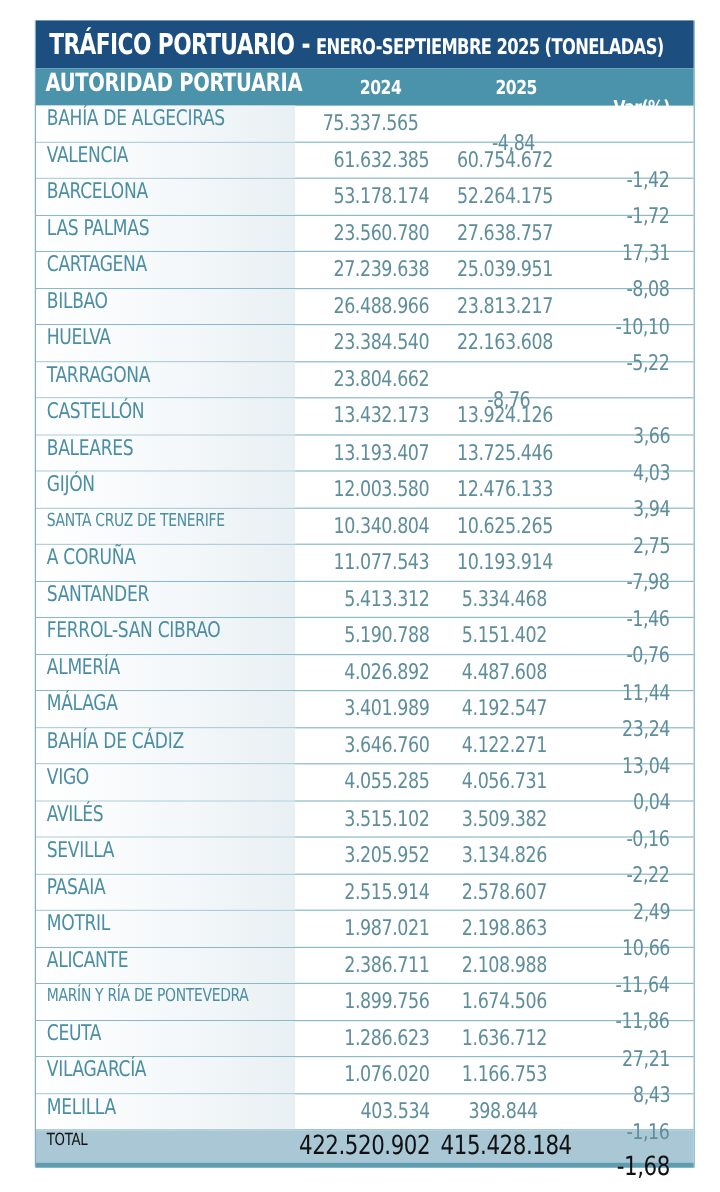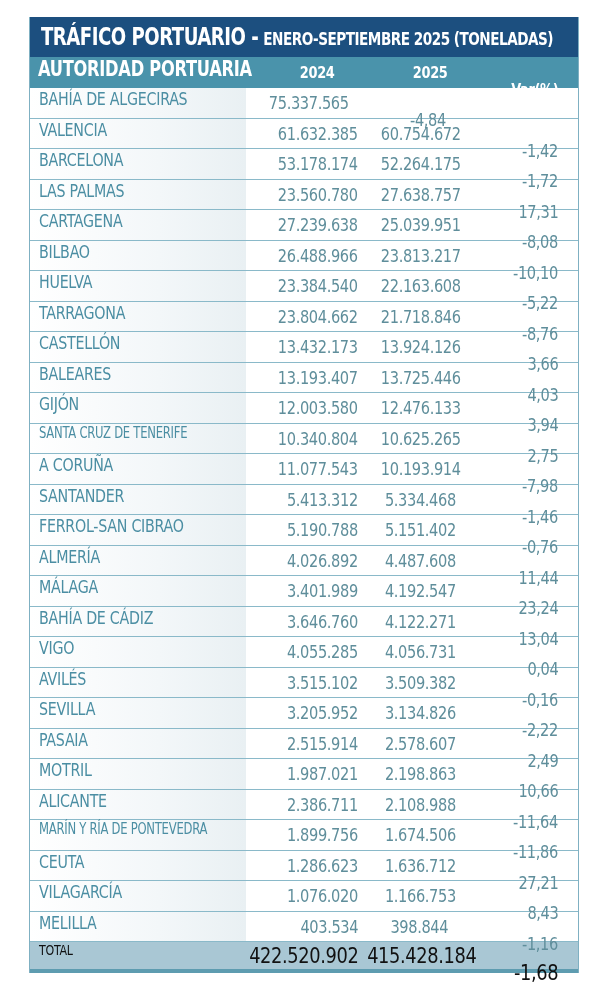--- a/index.html
+++ b/index.html
@@ -257,23 +257,20 @@
           <span>-5,22</span>
         </div>
       </div>
       <div class="row">
         <div class="cell-name">
           <span>TARRAGONA</span>
         </div>
         <div class="cell-num c2024">
           <span>23.804.662</span>
         </div>
-        <div class="cell-num c2025">
-          <span>21.718.846</span>
-        </div>
         <div class="cell-num cvar">
           <span>-8,76</span>
         </div>
       </div>
       <div class="row">
         <div class="cell-name">
           <span>CASTELLÓN</span>
         </div>
         <div class="cell-num c2024">
           <span>13.432.173</span>

